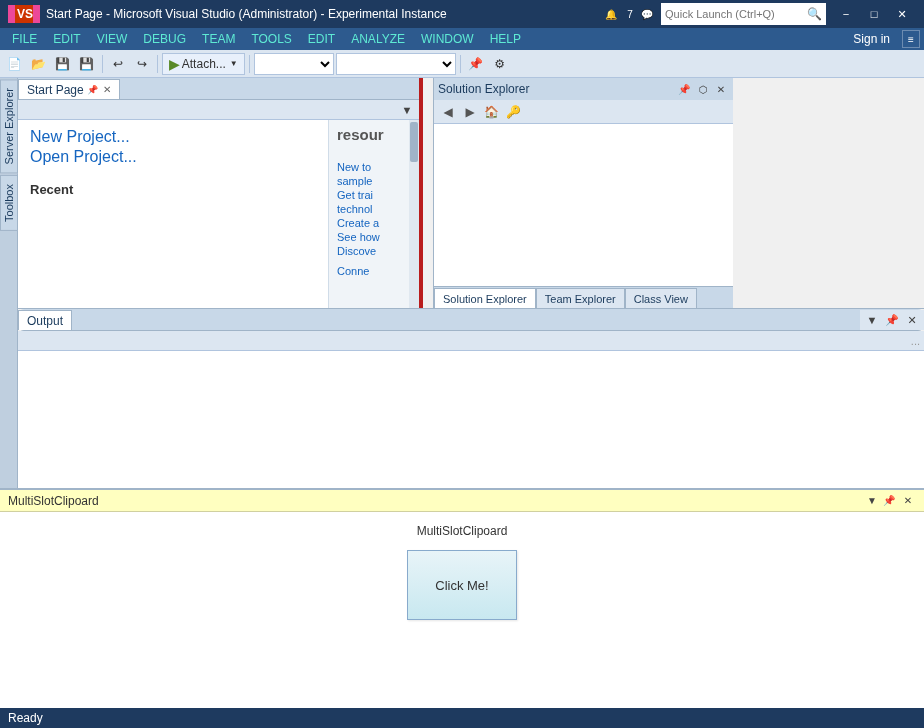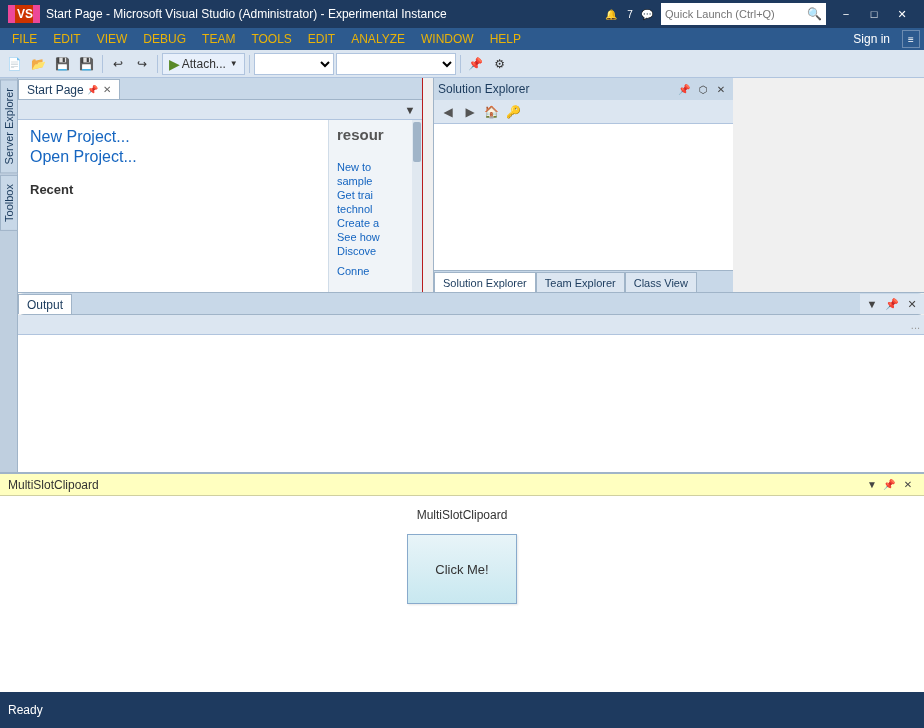--- a/index.html
+++ b/index.html
@@ -33,21 +33,21 @@
       padding: 0 4px;
       color: white;
     }
     .menu-item {
       padding: 6px 8px;
       height: 22px;
       display: flex;
       align-items: center;
       font-size: 12px;
       cursor: pointer;
-      color: #eab308;
+      color: #5eead4;
     }
     .menu-sign-in { margin-left: auto; color: white; font-size: 12px; padding: 0 8px; cursor: pointer; }
     .menu-ext-icon { width: 18px; height: 18px; background: #2d5a8e; border: 1px solid rgba(255,255,255,0.3); display: flex; align-items: center; justify-content: center; color: white; font-size: 10px; margin-left: 4px; }
 
     
     .toolbar {
       background: #dce6f1;
       height: 28px;
       display: flex;
       align-items: center;
@@ -129,21 +129,21 @@
       flex: 1;
       display: flex;
       min-height: 0;
     }
 
     
     .start-page-panel {
       width: 405px;
       display: flex;
       flex-direction: column;
-      border-right: 1px solid #b91c1c;
+      border-right: 4px solid #b91c1c;
     }
 
     .panel-tab-bar {
       background: #c8d8e8;
       height: 22px;
       display: flex;
       align-items: flex-end;
       border-bottom: 1px solid #a0b4c8;
     }
     .panel-tab {
@@ -363,21 +363,21 @@
       align-items: center;
       justify-content: center;
       font-size: 13px;
       color: #333;
       cursor: pointer;
       box-shadow: 1px 1px 2px rgba(0,0,0,0.1);
     }
 
     
     .status-bar {
-      height: 36px;
+      height: 20px;
       background: #1e3a5f;
       display: flex;
       align-items: center;
       padding: 0 8px;
       color: white;
       font-size: 11px;
     }
 
     
     .vs-logo { width: 18px; height: 18px; }

